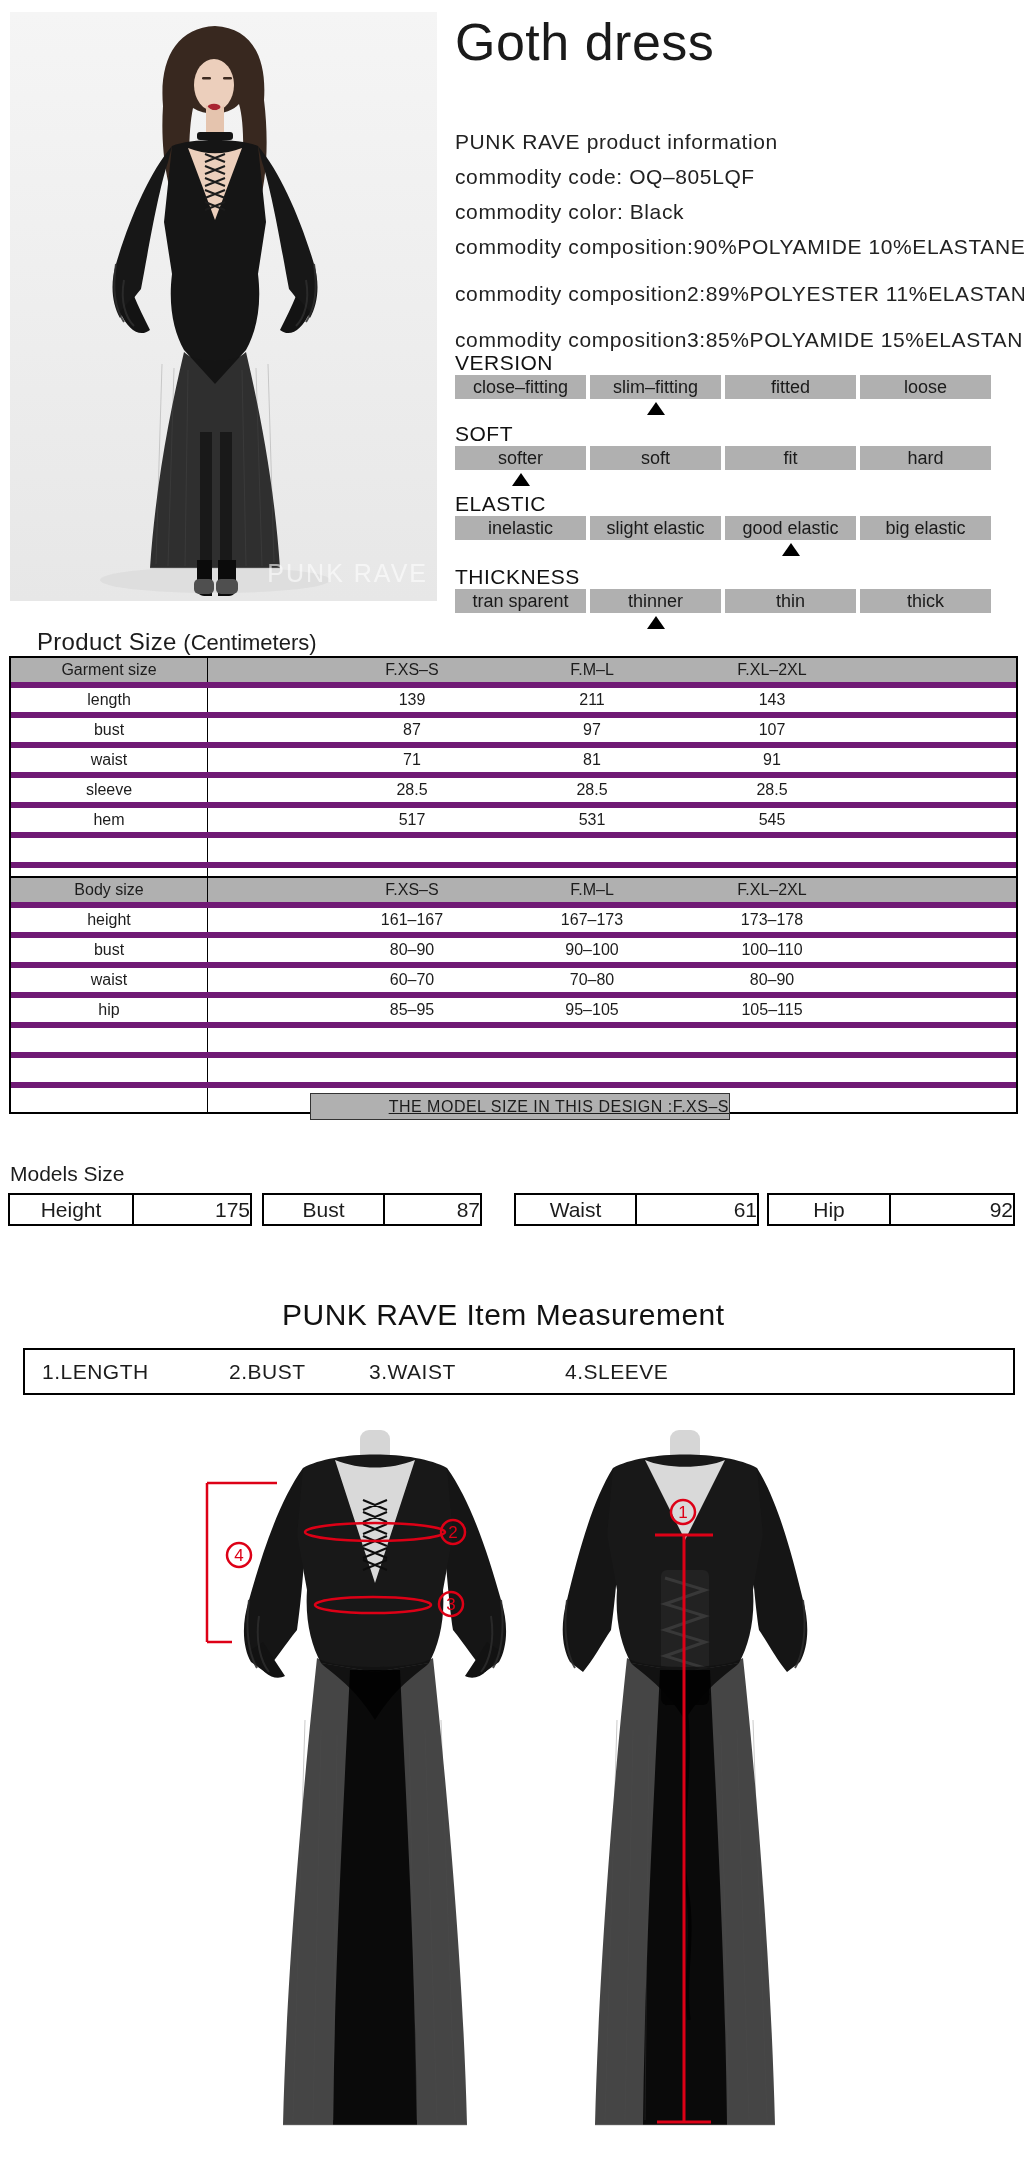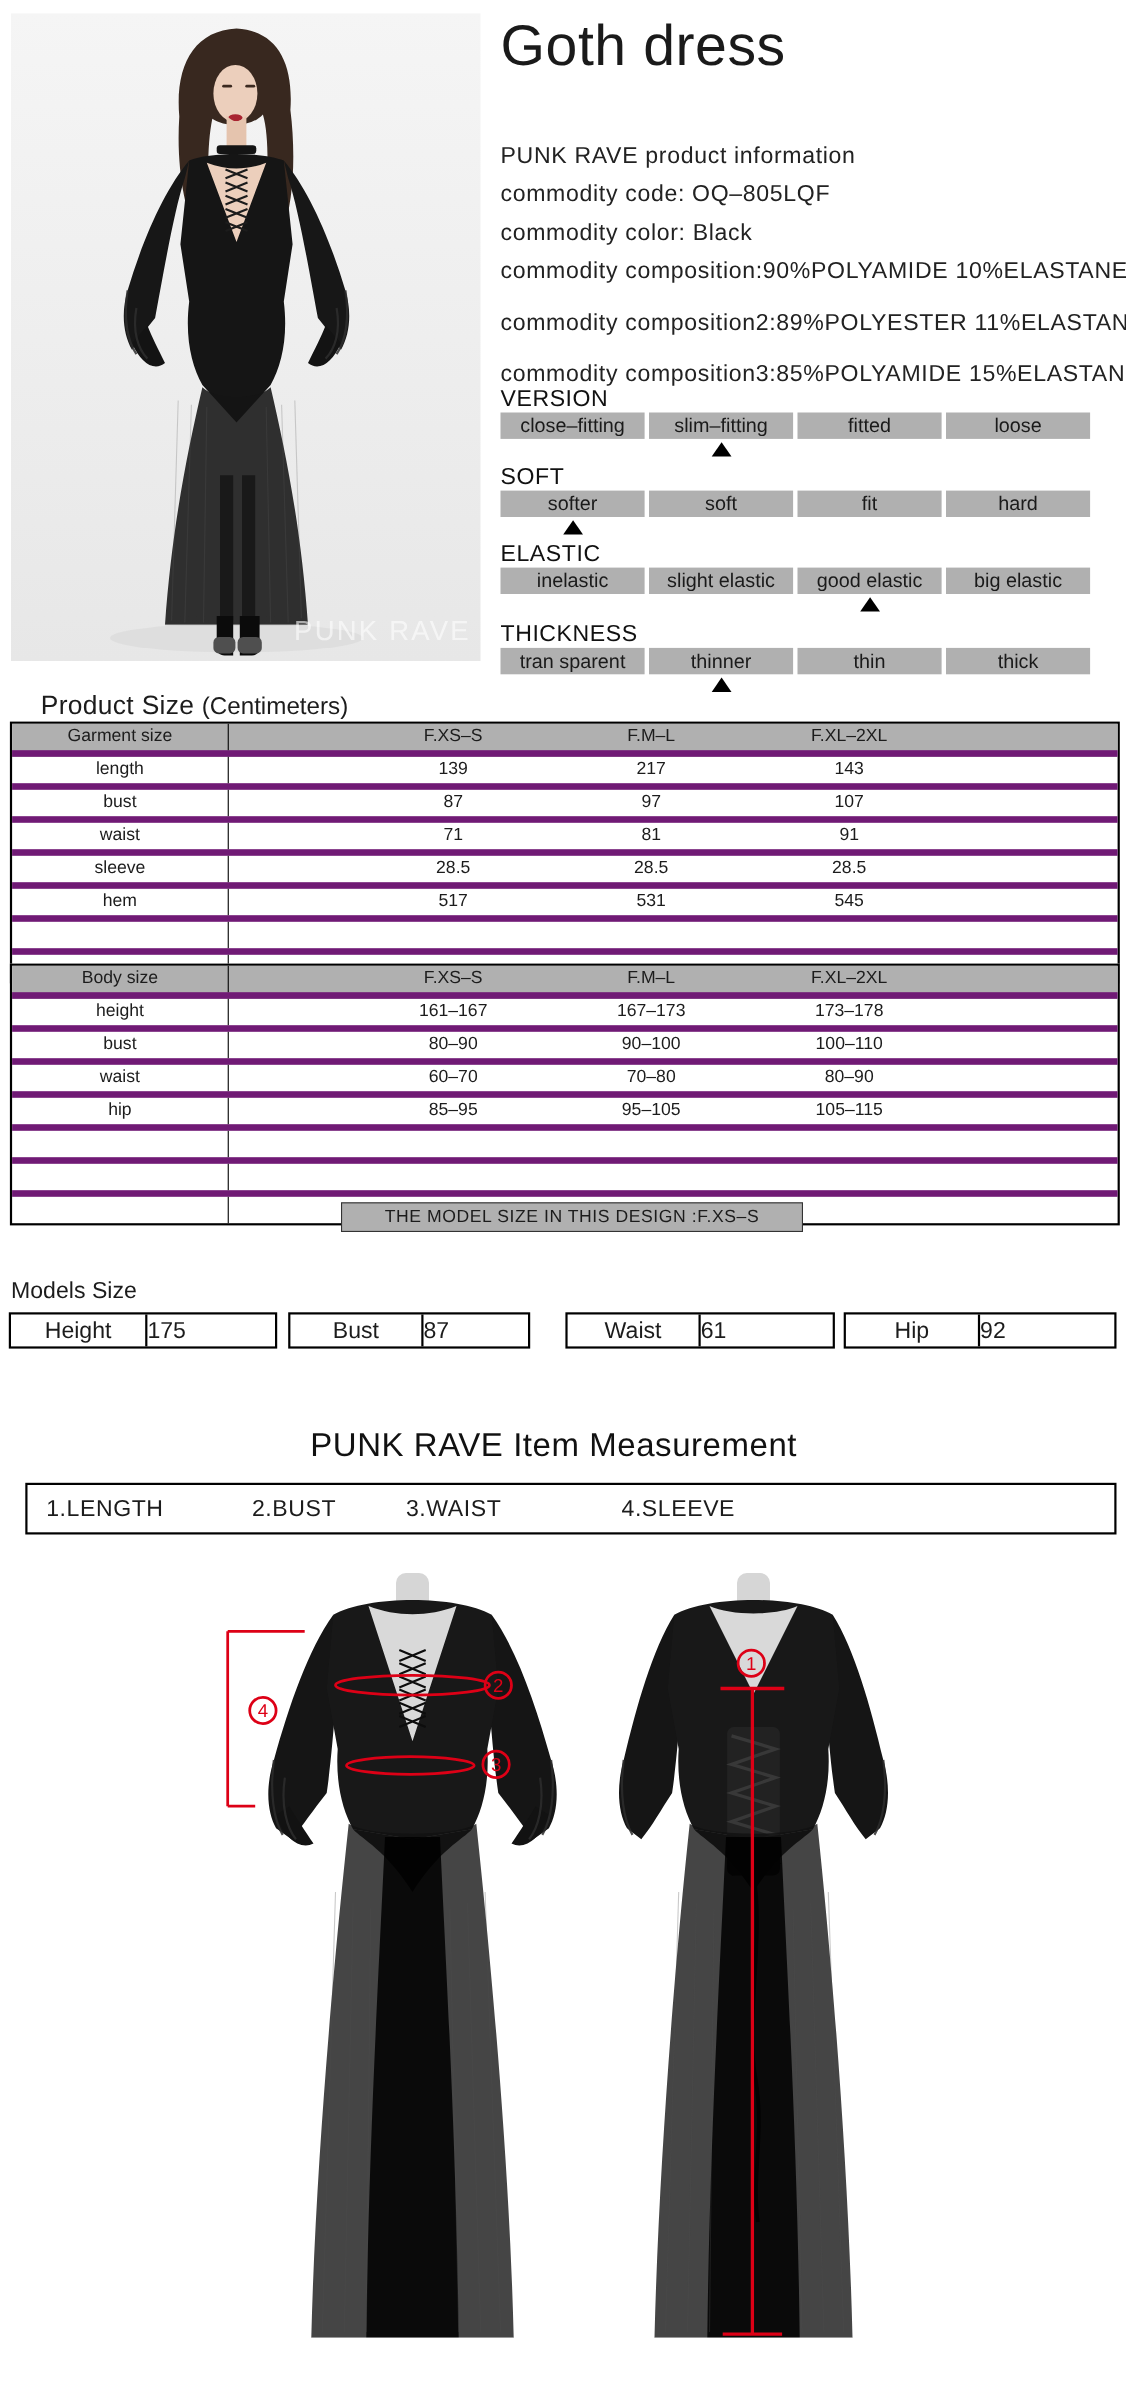--- a/index.html
+++ b/index.html
@@ -38,27 +38,27 @@
   .strow:last-child{border-bottom:none;}
   .strow.head{background:#b0b0b0;}
   .st-lbl{width:196px;border-right:1px solid #000;text-align:center;line-height:24px;font-size:16px;}
   .st-data{position:relative;flex:1;}
   .st-data span{position:absolute;top:0;width:180px;line-height:24px;text-align:center;font-size:16px;}
   .strow.head .st-lbl,.strow.head .st-data span{font-size:16px;}
   .st-c0{left:114px;} .st-c1{left:294px;} .st-c2{left:474px;}
 
   
   #model-bar{left:310px;top:1093px;width:418px;height:25px;background:#b0b0b0;border:1px solid #333;
-             text-align:center;line-height:25px;font-size:16px;letter-spacing:0.5px;}
+             text-align:right;line-height:25px;font-size:16px;letter-spacing:0.5px;text-decoration:underline;}
 
   
   #models-heading{left:10px;top:1162px;font-size:21px;}
   .mbox{position:absolute;top:1193px;height:29px;border:2px solid #000;display:flex;background:#fff;}
   .mbox .mlbl{border-right:2px solid #000;text-align:center;font-size:21px;line-height:29px;}
-  .mbox .mval{text-align:left;font-size:21px;line-height:29px;}
+  .mbox .mval{text-align:right;font-size:21px;line-height:29px;}
 
   
   #m-heading{left:282px;top:1298px;font-size:30px;letter-spacing:0.5px;color:#111;}
   #legend-box{left:23px;top:1348px;width:988px;height:43px;border:2px solid #000;}
   .legend-item{position:absolute;top:0;height:47px;line-height:43px;font-size:21px;letter-spacing:0.5px;}
   #fig-front{left:185px;top:1420px;width:360px;height:725px;}
   #fig-back{left:545px;top:1420px;width:300px;height:725px;}
 
   .red-stroke{stroke:#dd0016;fill:none;}
   .red-num{fill:#dd0016;font-size:17px;font-family:"Liberation Sans",sans-serif;text-anchor:middle;}
@@ -185,21 +185,21 @@
       <div class="st-data">
         <span class="st-c0">F.XS–S</span>
         <span class="st-c1">F.M–L</span>
         <span class="st-c2">F.XL–2XL</span>
       </div>
     </div>
     <div class="strow">
       <div class="st-lbl">length</div>
       <div class="st-data">
         <span class="st-c0">139</span>
-        <span class="st-c1">217</span>
+        <span class="st-c1">211</span>
         <span class="st-c2">143</span>
       </div>
     </div>
     <div class="strow">
       <div class="st-lbl">bust</div>
       <div class="st-data">
         <span class="st-c0">87</span>
         <span class="st-c1">97</span>
         <span class="st-c2">107</span>
       </div>

